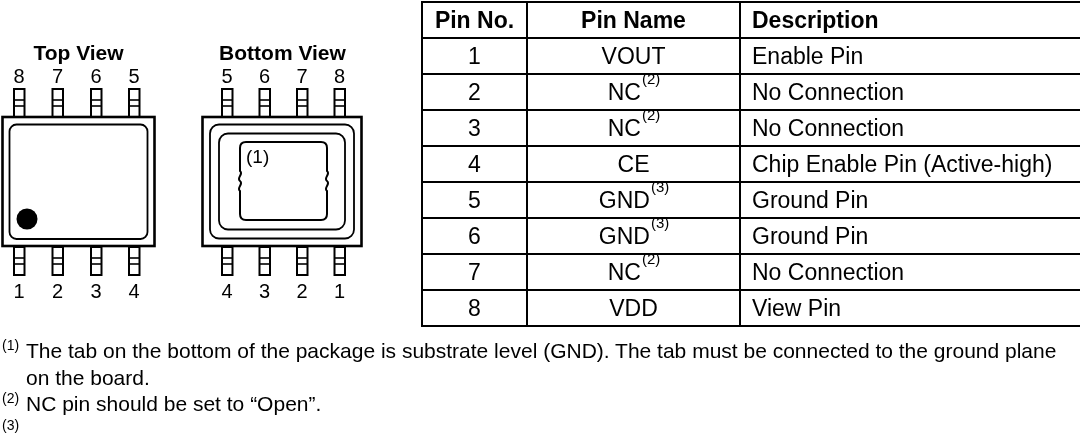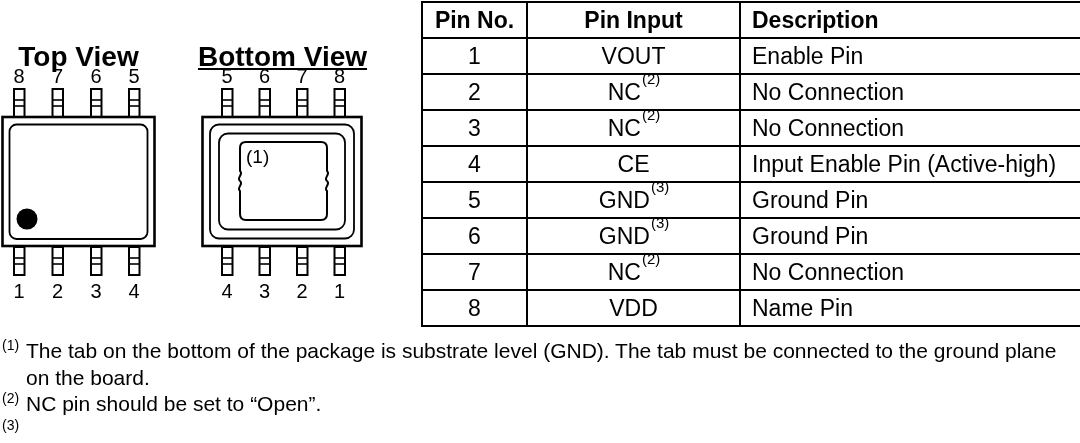--- a/index.html
+++ b/index.html
@@ -3,25 +3,25 @@
 <meta charset="utf-8">
 <style>
   html,body { margin:0; padding:0; background:#ffffff; }
   .canvas {
     position:relative; width:1080px; height:443px; background:#ffffff;
     font-family:"Liberation Sans", sans-serif; color:#000; overflow:hidden;
   }
 
   
   .pkg-title {
-    position:absolute; top:41px; font-weight:bold; font-size:28px;
+    position:absolute; top:41px; font-weight:bold; font-size:21px;
     text-align:center; white-space:nowrap;
   }
   .pkg-title.tv { left:0; width:157px; }
-  .pkg-title.bv { left:191px; width:183px;text-decoration:underline; }
+  .pkg-title.bv { left:191px; width:183px; }
   svg.pkg { position:absolute; top:40px; }
   svg.pkg.tv { left:0; }
   svg.pkg.bv { left:190px; }
   .pnum { font-size:20px; fill:#000; }
   .tabref { font-size:19px; fill:#000; }
 
   
   table.pintable {
     position:absolute; left:421px; top:1px; width:659px;
     border-collapse:collapse; table-layout:fixed;
@@ -135,62 +135,62 @@
 
   <table class="pintable">
     <colgroup>
         <col style="width:105px">
         <col style="width:213px">
         <col style="width:341px">
       </colgroup>
     <tbody>
         <tr>
       <th class="c-no">Pin No.</th>
-      <th class="c-name">Pin Input</th>
+      <th class="c-name">Pin Name</th>
       <th class="c-desc">Description</th>
     </tr>
     <tr>
       <td class="c-no">1</td>
       <td class="c-name"><span>VOUT</span><sup></sup></td>
       <td class="c-desc">Enable Pin</td>
     </tr>
     <tr>
       <td class="c-no">2</td>
       <td class="c-name"><span>NC</span><sup>(2)</sup></td>
       <td class="c-desc">No Connection</td>
     </tr>
     <tr>
       <td class="c-no">3</td>
       <td class="c-name"><span>NC</span><sup>(2)</sup></td>
       <td class="c-desc">No Connection</td>
     </tr>
     <tr>
       <td class="c-no">4</td>
       <td class="c-name"><span>CE</span><sup></sup></td>
-      <td class="c-desc">Input Enable Pin (Active-high)</td>
+      <td class="c-desc">Chip Enable Pin (Active-high)</td>
     </tr>
     <tr>
       <td class="c-no">5</td>
       <td class="c-name"><span>GND</span><sup>(3)</sup></td>
       <td class="c-desc">Ground Pin</td>
     </tr>
     <tr>
       <td class="c-no">6</td>
       <td class="c-name"><span>GND</span><sup>(3)</sup></td>
       <td class="c-desc">Ground Pin</td>
     </tr>
     <tr>
       <td class="c-no">7</td>
       <td class="c-name"><span>NC</span><sup>(2)</sup></td>
       <td class="c-desc">No Connection</td>
     </tr>
     <tr>
       <td class="c-no">8</td>
       <td class="c-name"><span>VDD</span><sup></sup></td>
-      <td class="c-desc">Name Pin</td>
+      <td class="c-desc">View Pin</td>
     </tr>
   </tbody>
     </table>
 
   <div class="footnote fn1">
     <sup class="fn-ref">(1)</sup><span class="fn-text">The tab on the bottom of the package is substrate level (GND). The tab must be connected to the ground plane on the board.</span>
   </div>
   <div class="footnote fn2">
     <sup class="fn-ref">(2)</sup><span class="fn-text">NC pin should be set to “Open”.</span>
   </div>

